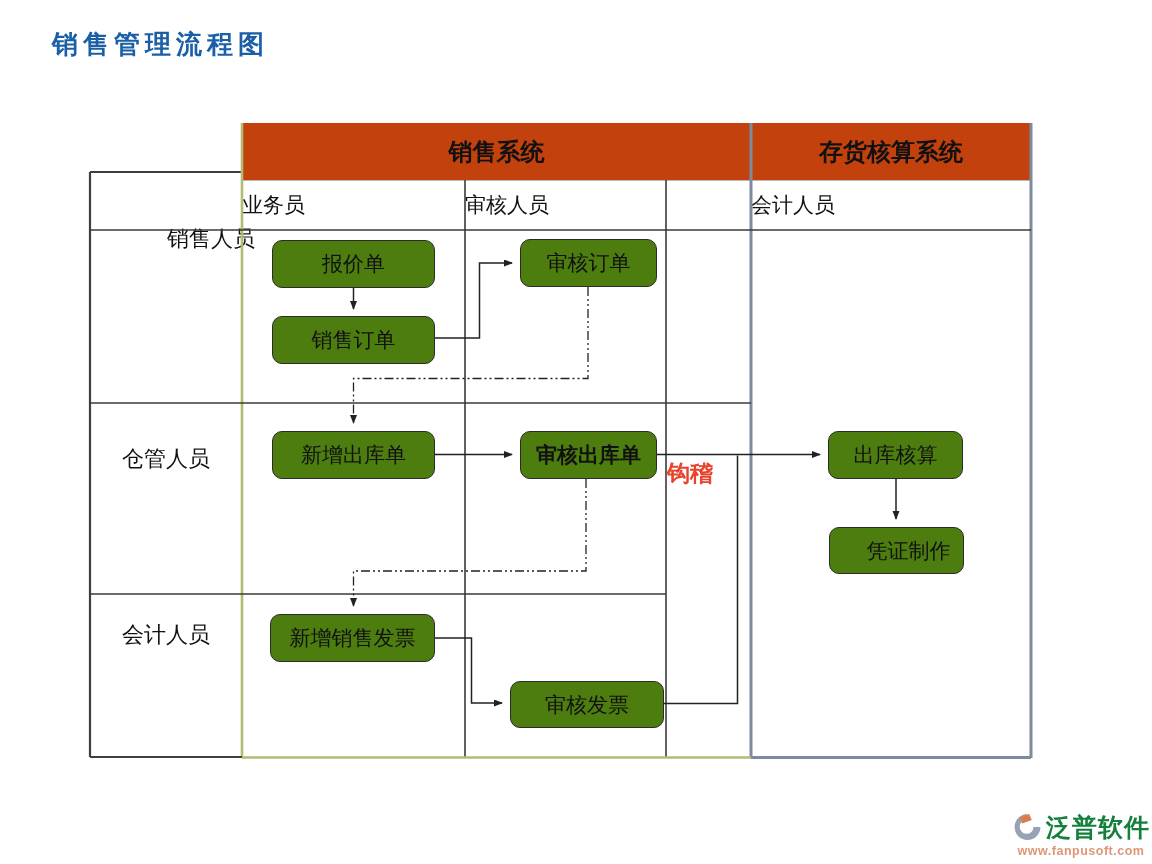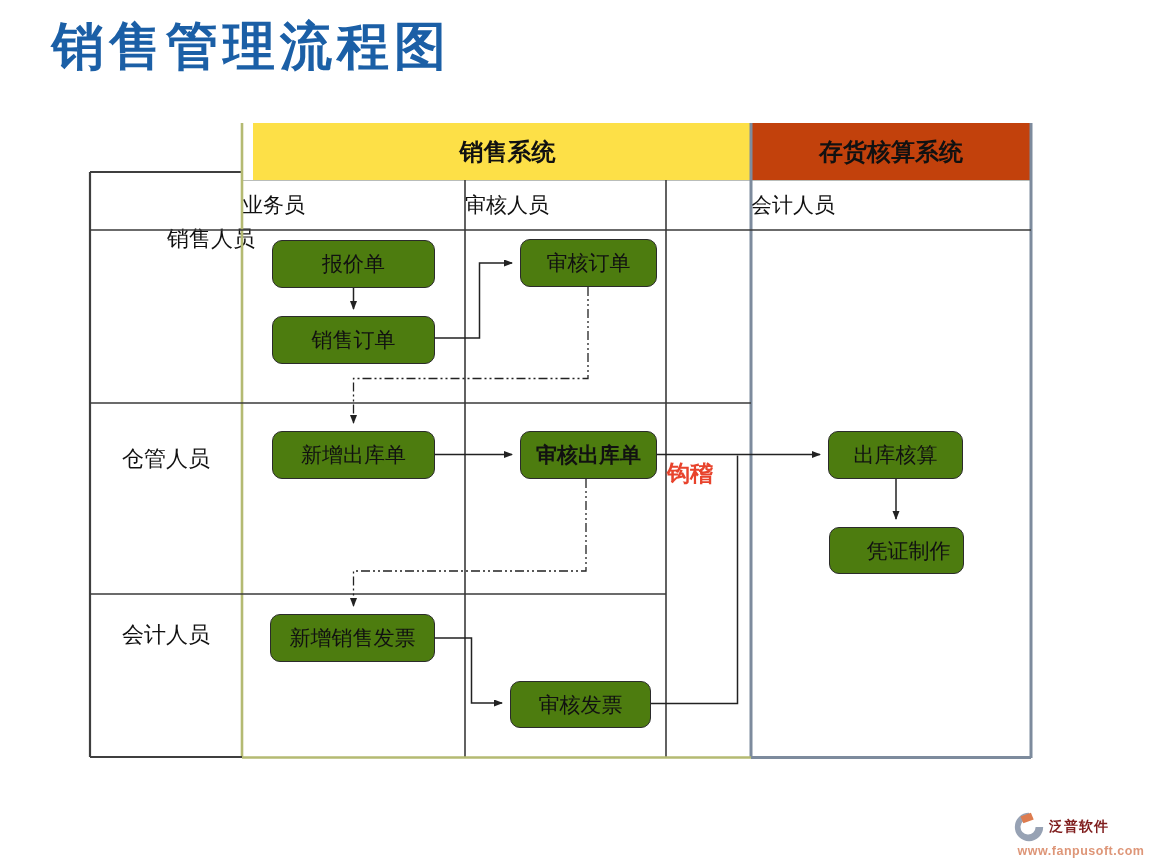--- a/index.html
+++ b/index.html
@@ -1,26 +1,26 @@
 <!DOCTYPE html>
 <html><head>
 <meta charset="utf-8">
 <style>
   html,body{margin:0;padding:0;background:#fff;}
   body{width:1152px;height:864px;position:relative;overflow:hidden;
        font-family:"Liberation Sans","DejaVu Sans",sans-serif;color:#1a1a1a;}
   .abs{position:absolute;}
   
   .page-title{left:52px;top:18px;width:600px;height:56px;
-    font-family:Liberation Sans, sans-serif;font-weight:bold;
-    font-size:52px;letter-spacing:5px;color:#1b5fa6;line-height:56px;}
+    font-family:Liberation Mono, monospace;font-weight:bold;
+    font-size:26px;letter-spacing:5px;color:#1b5fa6;line-height:56px;}
   
   .sys-cell{top:123px;height:57px;display:flex;align-items:center;justify-content:center;
     font-size:24px;font-weight:bold;color:#111;}
-  .sys-sales{left:242px;width:509px;background:#fde047;margin-left:11px;}
+  .sys-sales{left:242px;width:509px;background:#c2410c;}
   .sys-inventory{left:751px;width:280px;background:#c2410c;}
   
   .role-cell{top:180px;height:50px;display:flex;align-items:center;justify-content:flex-start;
     font-size:21px;color:#111;}
   
   .lane-label{left:90px;width:152px;height:30px;display:flex;align-items:center;justify-content:center;
     font-size:22px;color:#111;}
   
   .node{border:1.6px solid #2b2b2b;border-radius:10px;background:#4d7c0f;
     display:flex;align-items:center;justify-content:center;font-size:21px;color:#111;
@@ -32,21 +32,21 @@
   .hdr-underline{stroke:#b9bdb9;stroke-width:1;}
   .grid{stroke:#3a3a3a;stroke-width:1.6;fill:none;}
   .grid-thick{stroke:#3f3f3f;stroke-width:2.2;fill:none;}
   .olive{stroke:#b4ba72;stroke-width:2.6;fill:none;}
   .slate{stroke:#7d8b9d;stroke-width:3;fill:none;}
   .flow{stroke:#222;stroke-width:1.5;fill:none;}
   .flowdash{stroke:#222;stroke-width:1.3;fill:none;stroke-dasharray:9 3 2 3 2 3;}
   
   .watermark{left:1012px;top:810px;width:138px;z-index:5;}
   .wm-row{display:flex;align-items:center;gap:3px;}
-  .wm-brand{font-size:14px;font-weight:bold;color:#7f1d1d;letter-spacing:1px;white-space:nowrap;}
+  .wm-brand{font-size:25px;font-weight:bold;color:#15803d;letter-spacing:1px;white-space:nowrap;}
   .wm-url{font-size:12.5px;font-weight:bold;color:#de9678;text-align:center;margin-top:0px;
     letter-spacing:0.5px;white-space:nowrap;}
 </style>
 </head>
 <body>
 
 <div class="abs page-title">销售管理流程图</div>
 
 <div class="abs sys-cell sys-sales">
   <span>销售系统</span>
@@ -135,21 +135,21 @@
 </div>
 <div class="abs node" style="left:828px;top:431px;width:135px;height:48px;">
   <span>出库核算</span>
 </div>
 <div class="abs node" style="left:829px;top:527px;width:135px;height:47px;padding-left:24px;">
   <span>凭证制作</span>
 </div>
 <div class="abs node" style="left:270px;top:614px;width:165px;height:48px;">
   <span>新增销售发票</span>
 </div>
-<div class="abs node" style="left:510px;top:681px;width:141px;height:47px;">
+<div class="abs node" style="left:510px;top:681px;width:154px;height:47px;">
   <span>审核发票</span>
 </div>
 
 <div class="abs annotation">钩稽</div>
 
 <div class="abs watermark">
   <div class="wm-row">
     <svg width="34" height="34" viewBox="0 0 36 36">
       <path d="M18 3 A15 15 0 1 0 33 18 L25 18 A8 8 0 1 1 18 10 Z" fill="#97a2b4"></path>
       <path d="M9 7 L20 3 L23 10 L12 14 Z" fill="#dd7c4f"></path>

